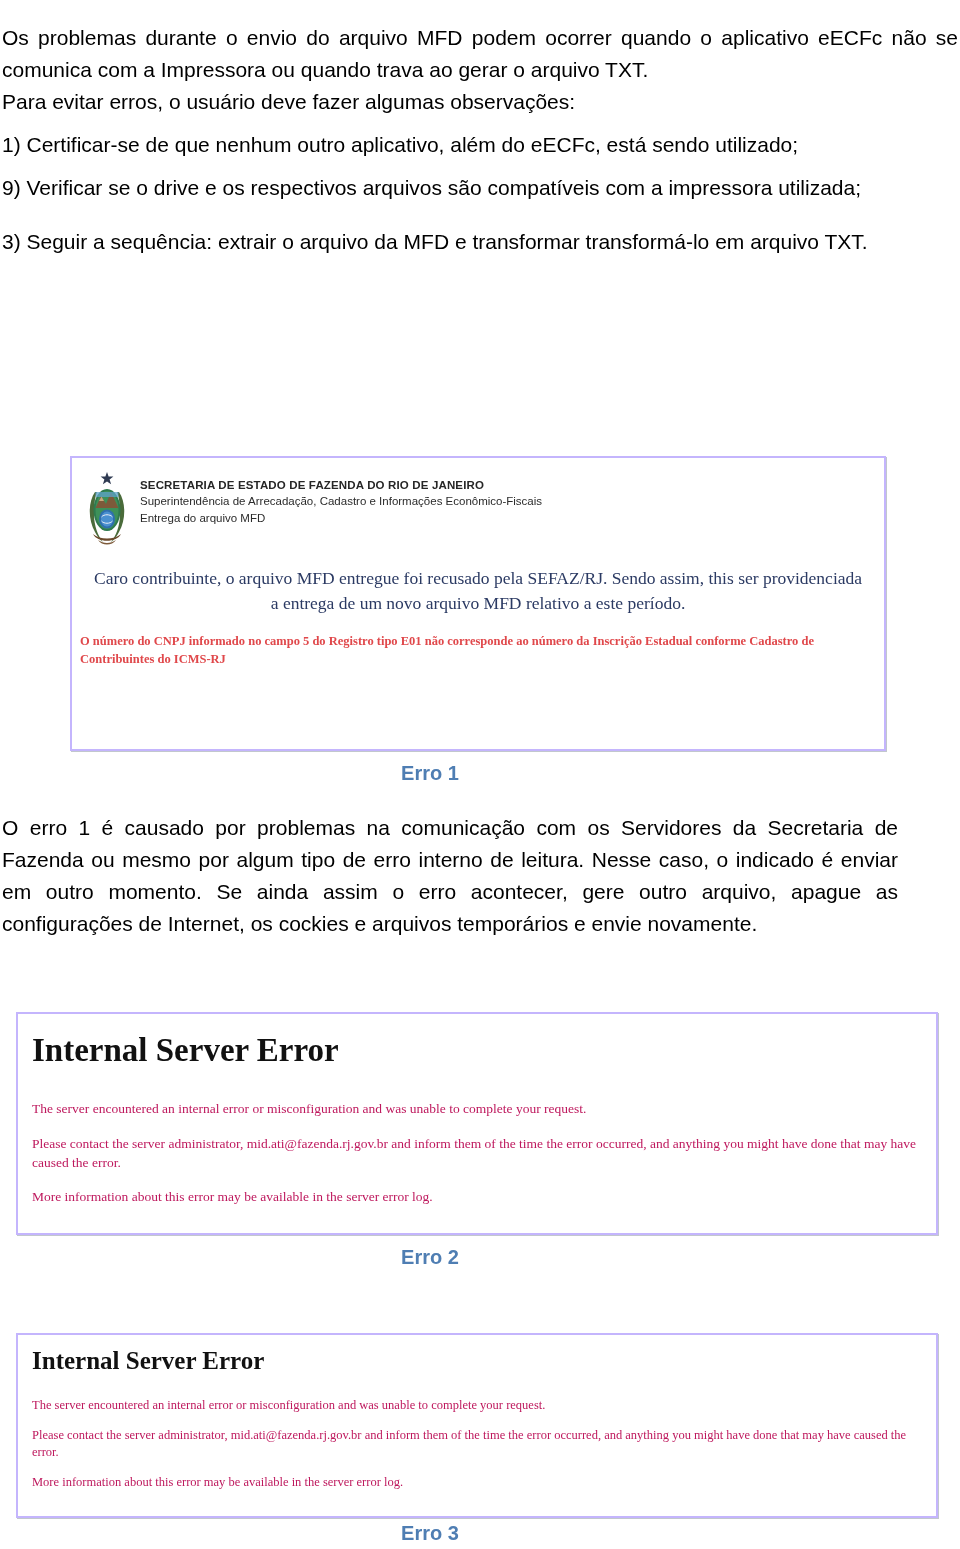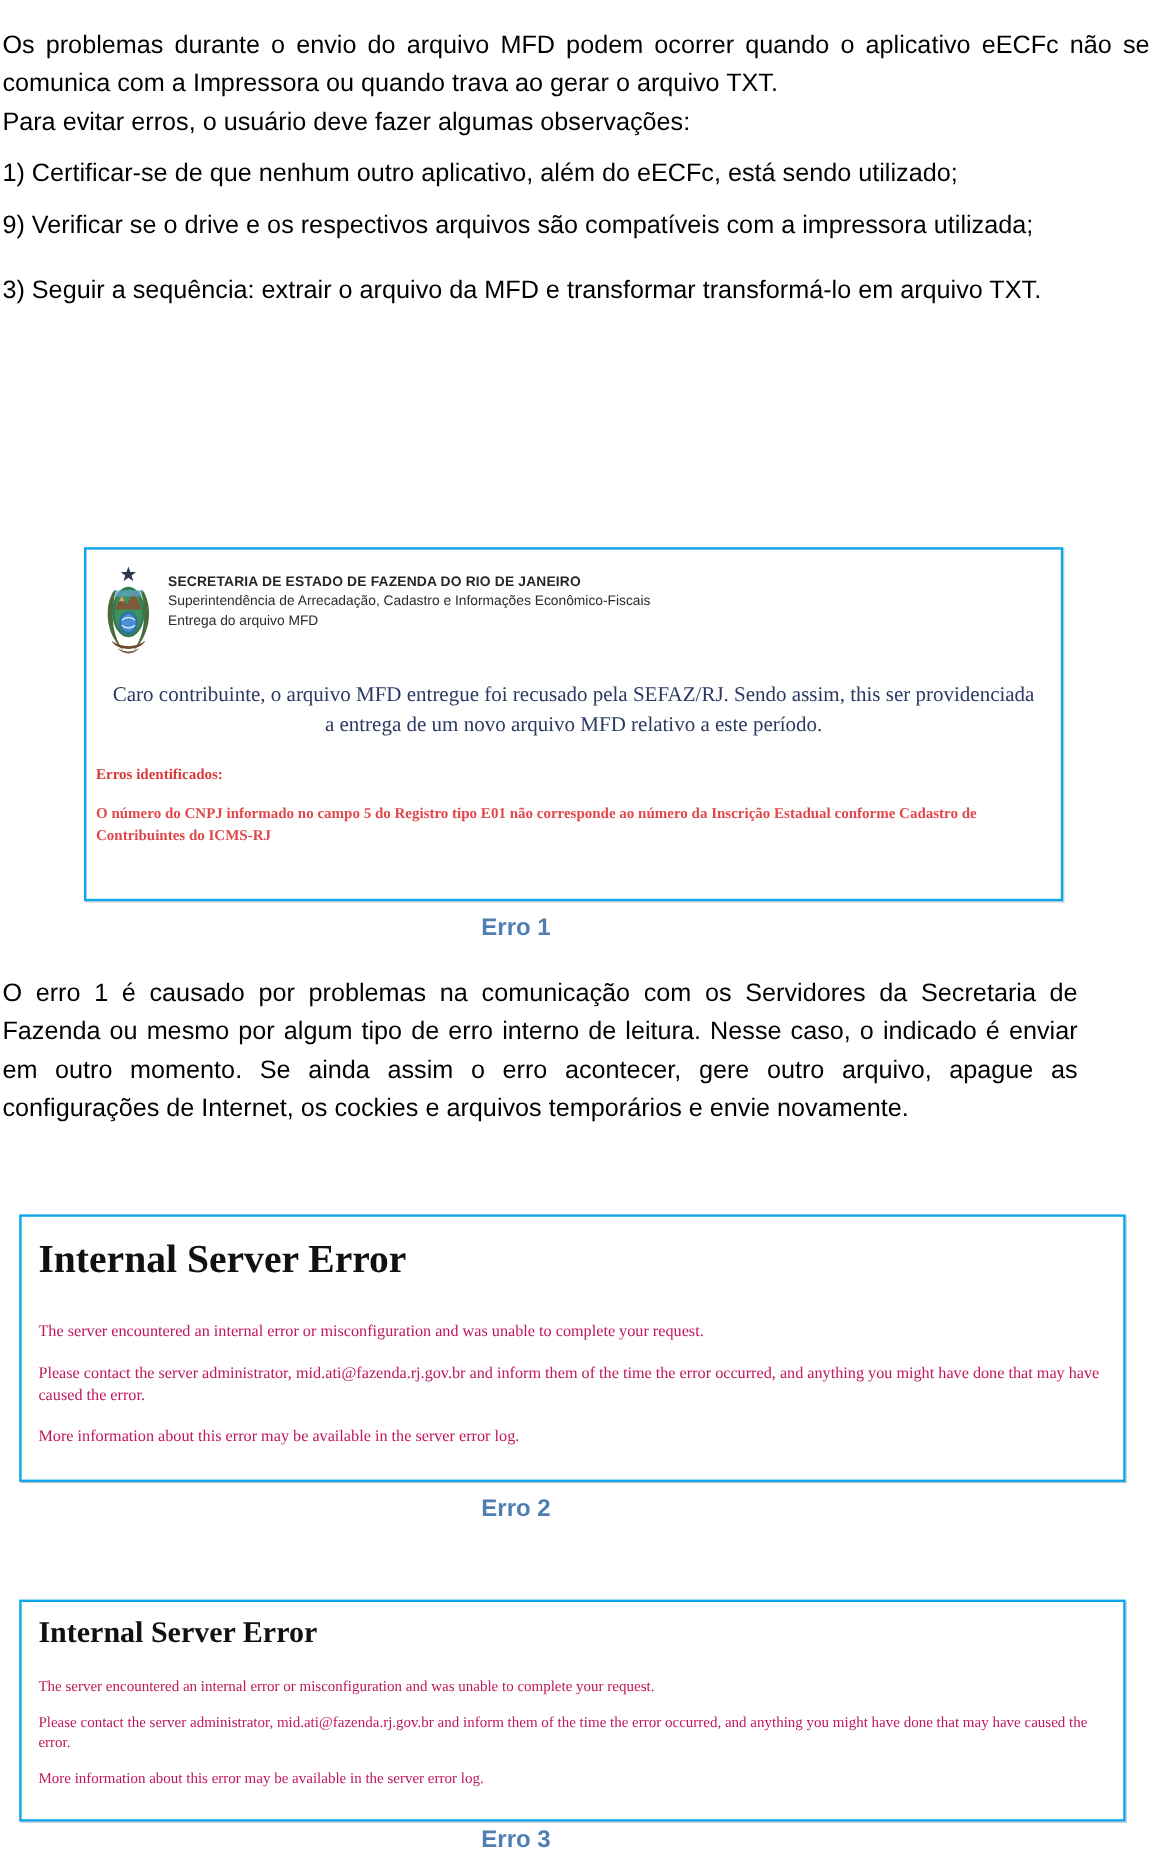--- a/index.html
+++ b/index.html
@@ -46,21 +46,21 @@
     padding: 0;
   }
   p.para.last-left { text-align: left; }
   .spacer-sm { height: 11px; }
   .spacer-md { height: 22px; }
 
   
   .shot {
     position: absolute;
     background: #ffffff;
-    border: 2px solid #0ea5e9;
+    border: 2px solid #c4b5fd;
     box-shadow: 1px 1px 0 rgba(120,130,145,0.45);
     overflow: hidden;
   }
 
   
   #shot-sefaz {
     left: 70px;
     top: 456px;
     width: 816px;
     height: 295px;
@@ -231,21 +231,20 @@
 
       <div class="sefaz-head-text">
         <div class="sefaz-l1">SECRETARIA DE ESTADO DE FAZENDA DO RIO DE JANEIRO</div>
         <div class="sefaz-l2">Superintendência de Arrecadação, Cadastro e Informações Econômico-Fiscais</div>
         <div class="sefaz-l3">Entrega do arquivo MFD</div>
       </div>
     </div>
 
     <div class="sefaz-msg">Caro contribuinte, o arquivo MFD entregue foi recusado pela SEFAZ/RJ. Sendo assim, this ser providenciada a entrega de um novo arquivo MFD relativo a este período.</div>
 
-    <div class="sefaz-errlabel">Erros identificados:</div>
 
     <div class="sefaz-errbody">O número do CNPJ informado no campo 5 do Registro tipo E01 não corresponde ao número da Inscrição Estadual conforme Cadastro de Contribuintes do ICMS-RJ</div>
   </div>
 
   <div class="caption" id="cap-1">Erro 1</div>
 
   <div id="para-erro1-block">
     <p class="para">O erro 1 é causado por problemas na comunicação com os Servidores da Secretaria de Fazenda ou mesmo por algum tipo de erro interno de leitura. Nesse caso, o indicado é enviar em outro momento. Se ainda assim o erro acontecer, gere outro arquivo, apague as configurações de Internet, os cockies e arquivos temporários e envie novamente.</p>
   </div>
 

